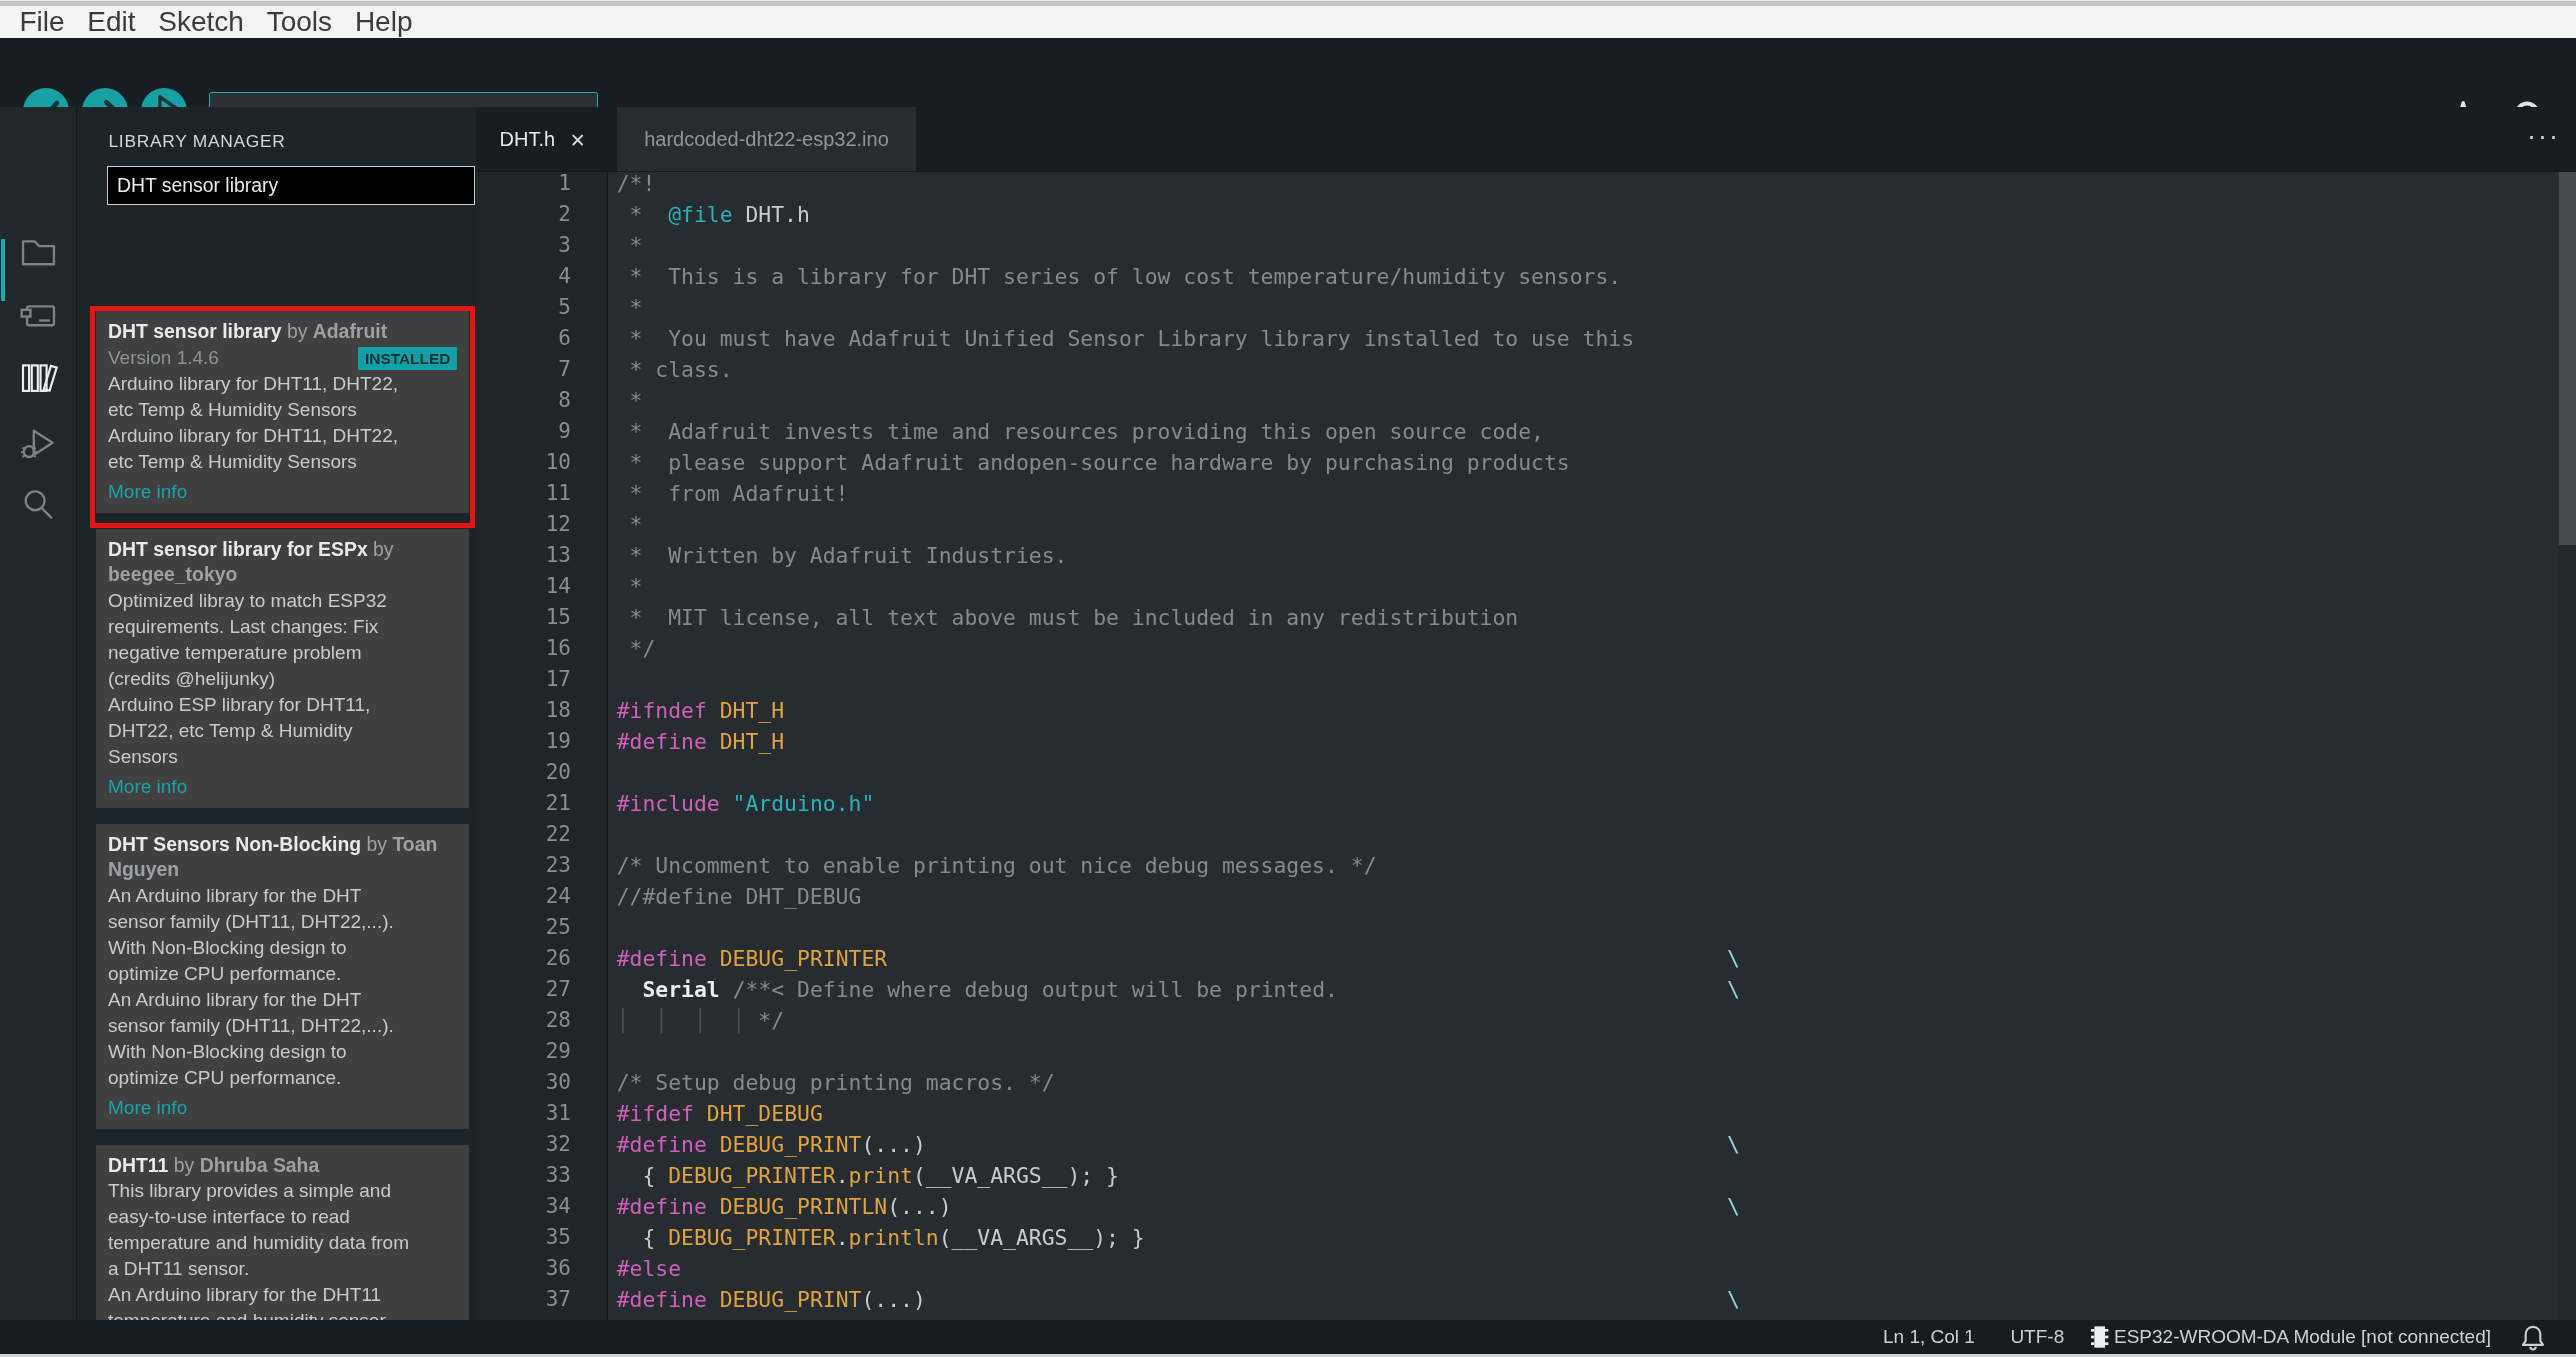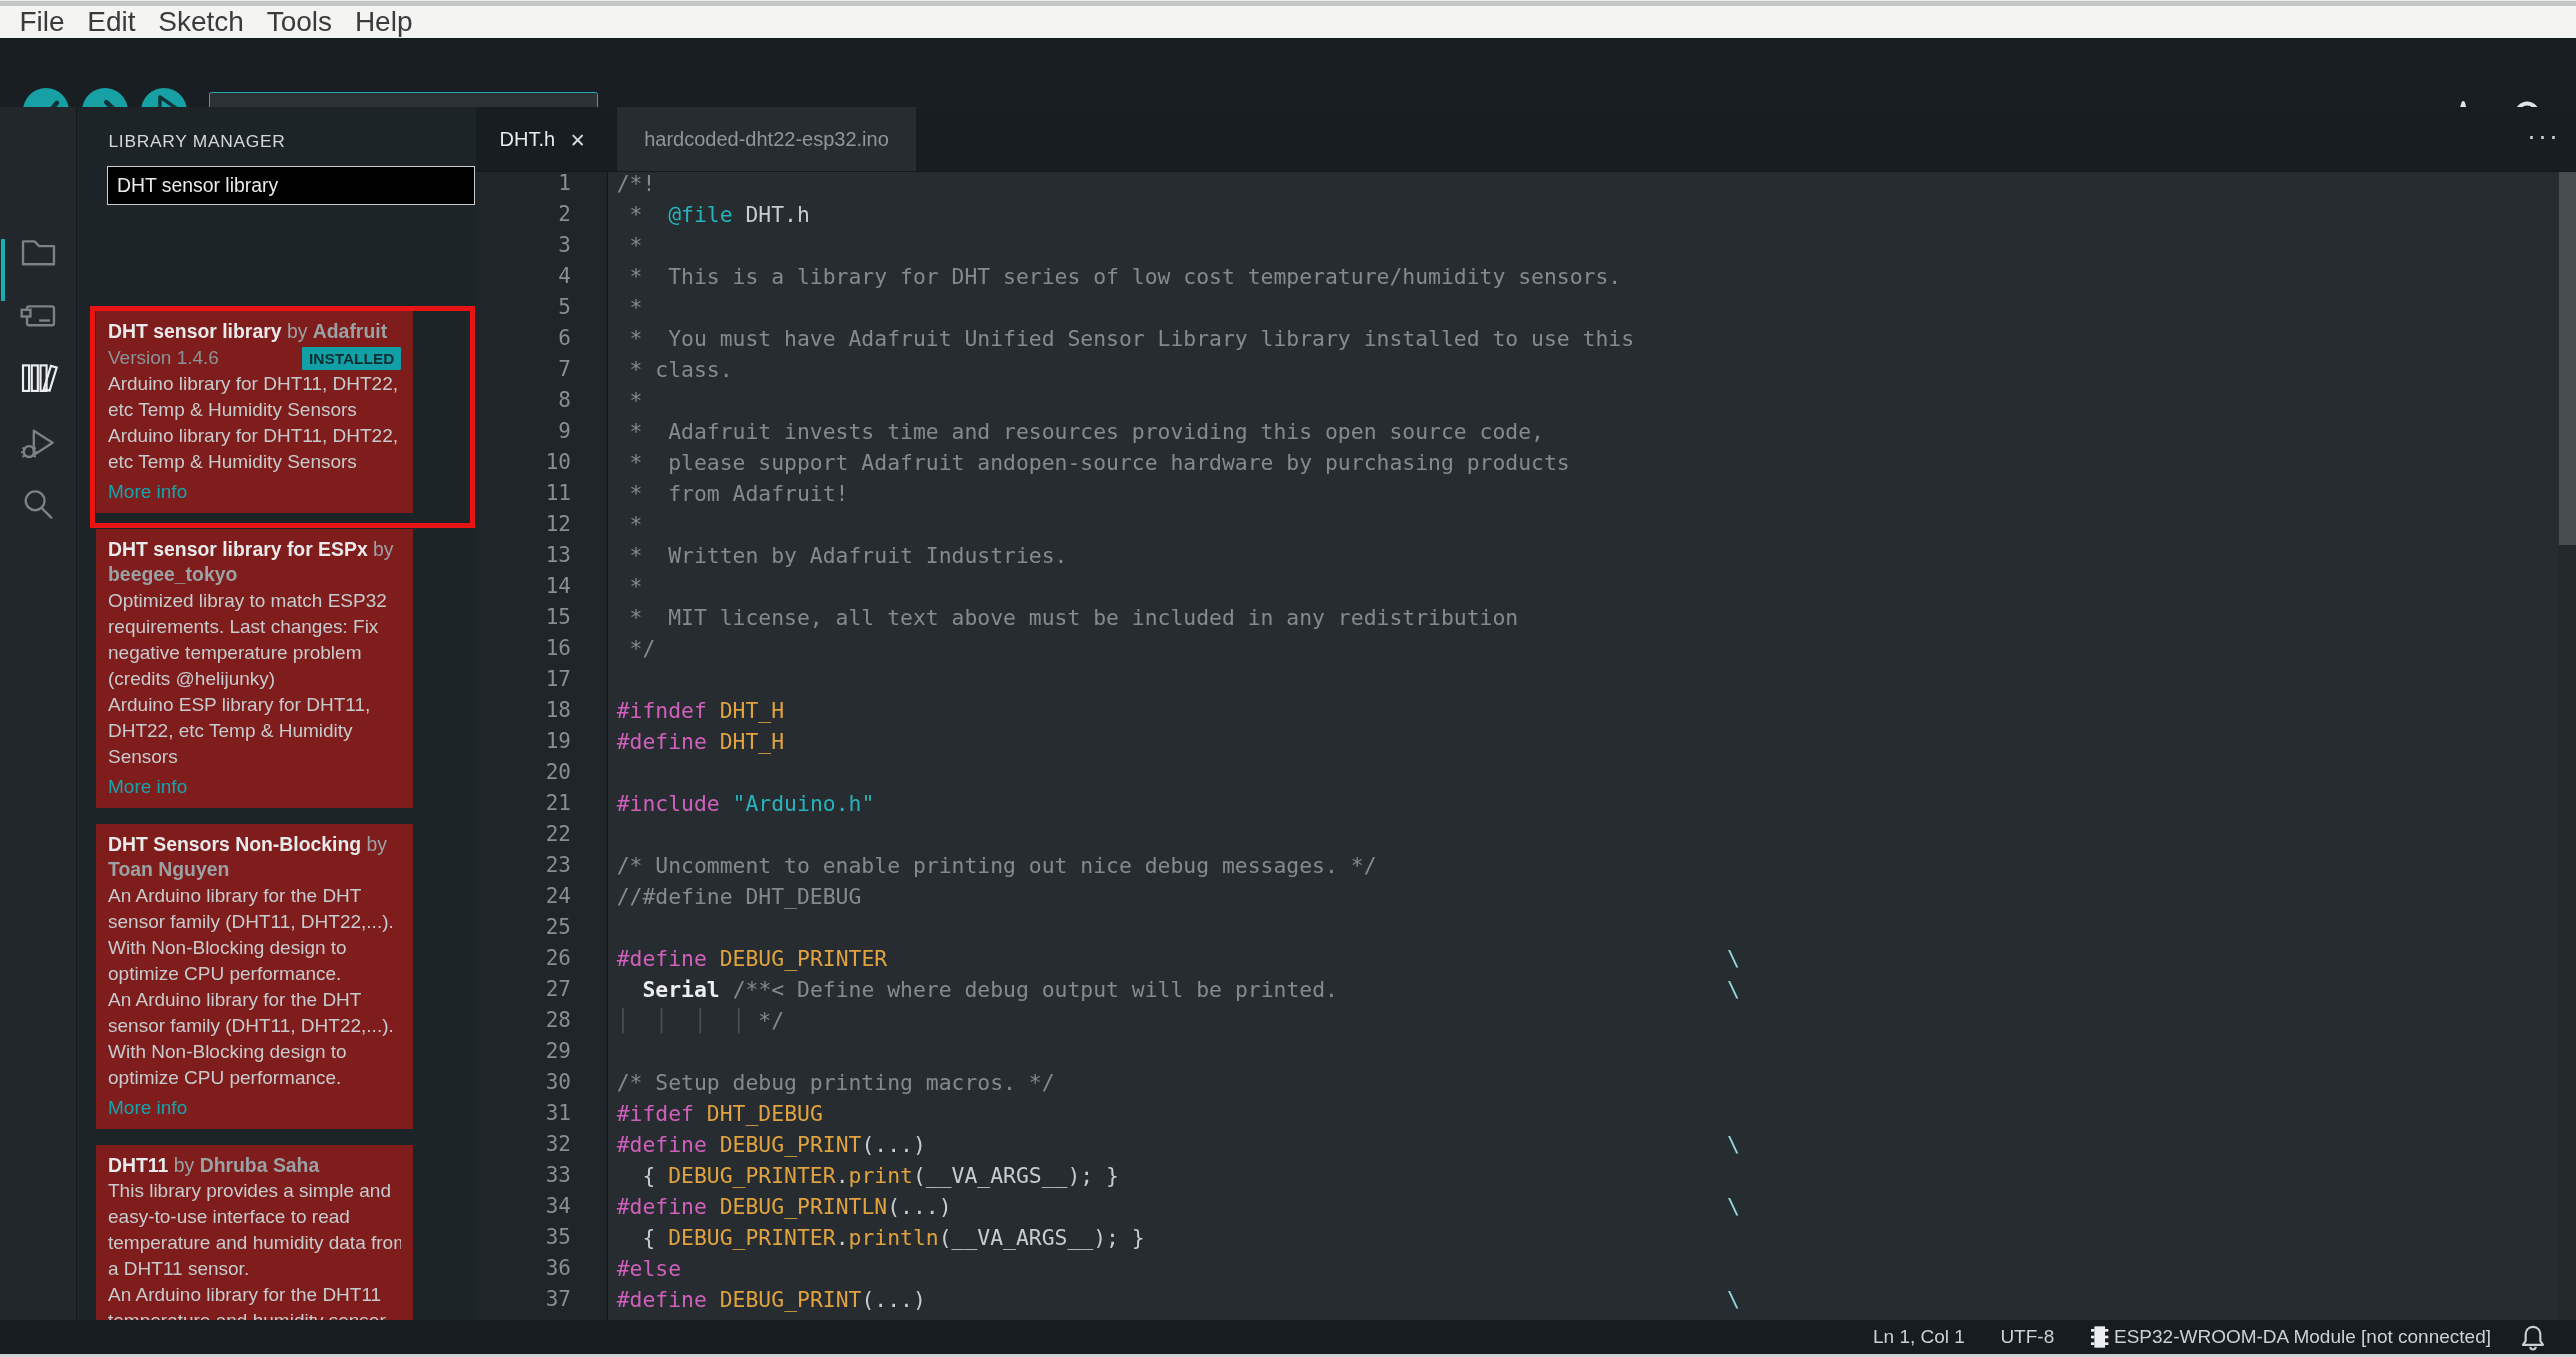--- a/index.html
+++ b/index.html
@@ -29,21 +29,21 @@
   #lm-title{position:absolute;left:31.5px;top:24px;font-size:17.4px;letter-spacing:0.7px;color:#d5d8d9;}
   #lm-search{position:absolute;left:29.5px;top:59px;width:368px;height:39px;background:#000;
       border:1.3px solid #c9cdce;box-sizing:border-box;color:#e9ebec;font-size:19.4px;
       font-family:"Liberation Sans",sans-serif;padding:0 0 0 9.4px;outline:none;}
   .filter-label{position:absolute;left:33px;font-size:19px;color:#c2c7c9;}
   .filter-select{position:absolute;left:87px;width:225px;height:31px;background:#30373a;
       border:1.3px solid #1ba3a9;border-radius:1.3px;box-sizing:border-box;display:flex;align-items:center;}
   .filter-value{font-size:18px;color:#e9ebec;margin-left:9.4px;flex:1;}
   .filter-chev{margin-right:9.4px;}
   #lib-list{position:absolute;left:0;top:196px;width:399px;height:1017px;overflow:hidden;}
-  .lib-card{width:317px;margin:16px 0 0 19px;background:#7f1d1d;padding:8px 12px;box-sizing:border-box;}
+  .lib-card{width:373px;margin:16px 0 0 19px;background:#404040;padding:8px 12px;box-sizing:border-box;}
   .lib-card:first-child{margin-top:8px;}
   .lib-title{font-size:19.4px;line-height:25.5px;color:#e8eaeb;font-weight:bold;}
   .lib-by{font-weight:normal;color:#9ba1a4;}
   .lib-author{font-weight:bold;color:#9ba1a4;}
   .lib-sub{height:26px;line-height:26px;font-size:19px;color:#8b9396;position:relative;}
   .lib-badge{position:absolute;right:0;top:2px;background:#11a0a6;color:#0c2d31;font-size:15.4px;font-weight:bold;
       padding:2px 6.7px;border-radius:1.3px;line-height:19px;}
   .lib-desc-line{height:26px;line-height:26px;font-size:19px;color:#c7cbcd;white-space:nowrap;overflow:hidden;}
   .lib-more{display:inline-block;margin-top:4px;height:26px;line-height:26px;font-size:19px;color:#16a5ad;}
   #annotation-box{position:absolute;left:90px;top:306px;width:385px;height:222px;
@@ -70,21 +70,21 @@
   .cm{color:#848b8e}.kw{color:#d160bd}.mc{color:#e0a33f}.tl{color:#27b3bc}
   .pl{color:#c6cccf}.wh{color:#eceeef;font-weight:bold}.gd{color:#4a5154}
   .cont{position:absolute;left:1119px;top:0;color:#93d6dc;}
   #scrollbar{position:absolute;right:0;top:0;width:17.4px;height:1149px;background:#24292c;}
   #scroll-thumb{width:17.4px;height:373px;background:#474c4f;}
   
   #statusbar{position:absolute;left:0;top:1320px;width:2576px;height:34px;background:#161c1f;}
   #status-right{position:absolute;right:31px;top:0;height:34px;display:flex;align-items:center;gap:6px;}
   .status-text{font-size:19px;color:#ccd1d3;}
   #status-lncol{margin-right:29.5px;}
-  #status-enc{margin-right:31px;}
+  #status-enc{margin-right:21px;}
   #status-board{display:flex;align-items:center;margin-right:24px;}
   #status-board .status-text{margin-left:5.4px;}
   svg{display:block;}
 </style>
 </head>
 <body>
 
 <div id="app">
 
   <div id="frame-top"></div>

